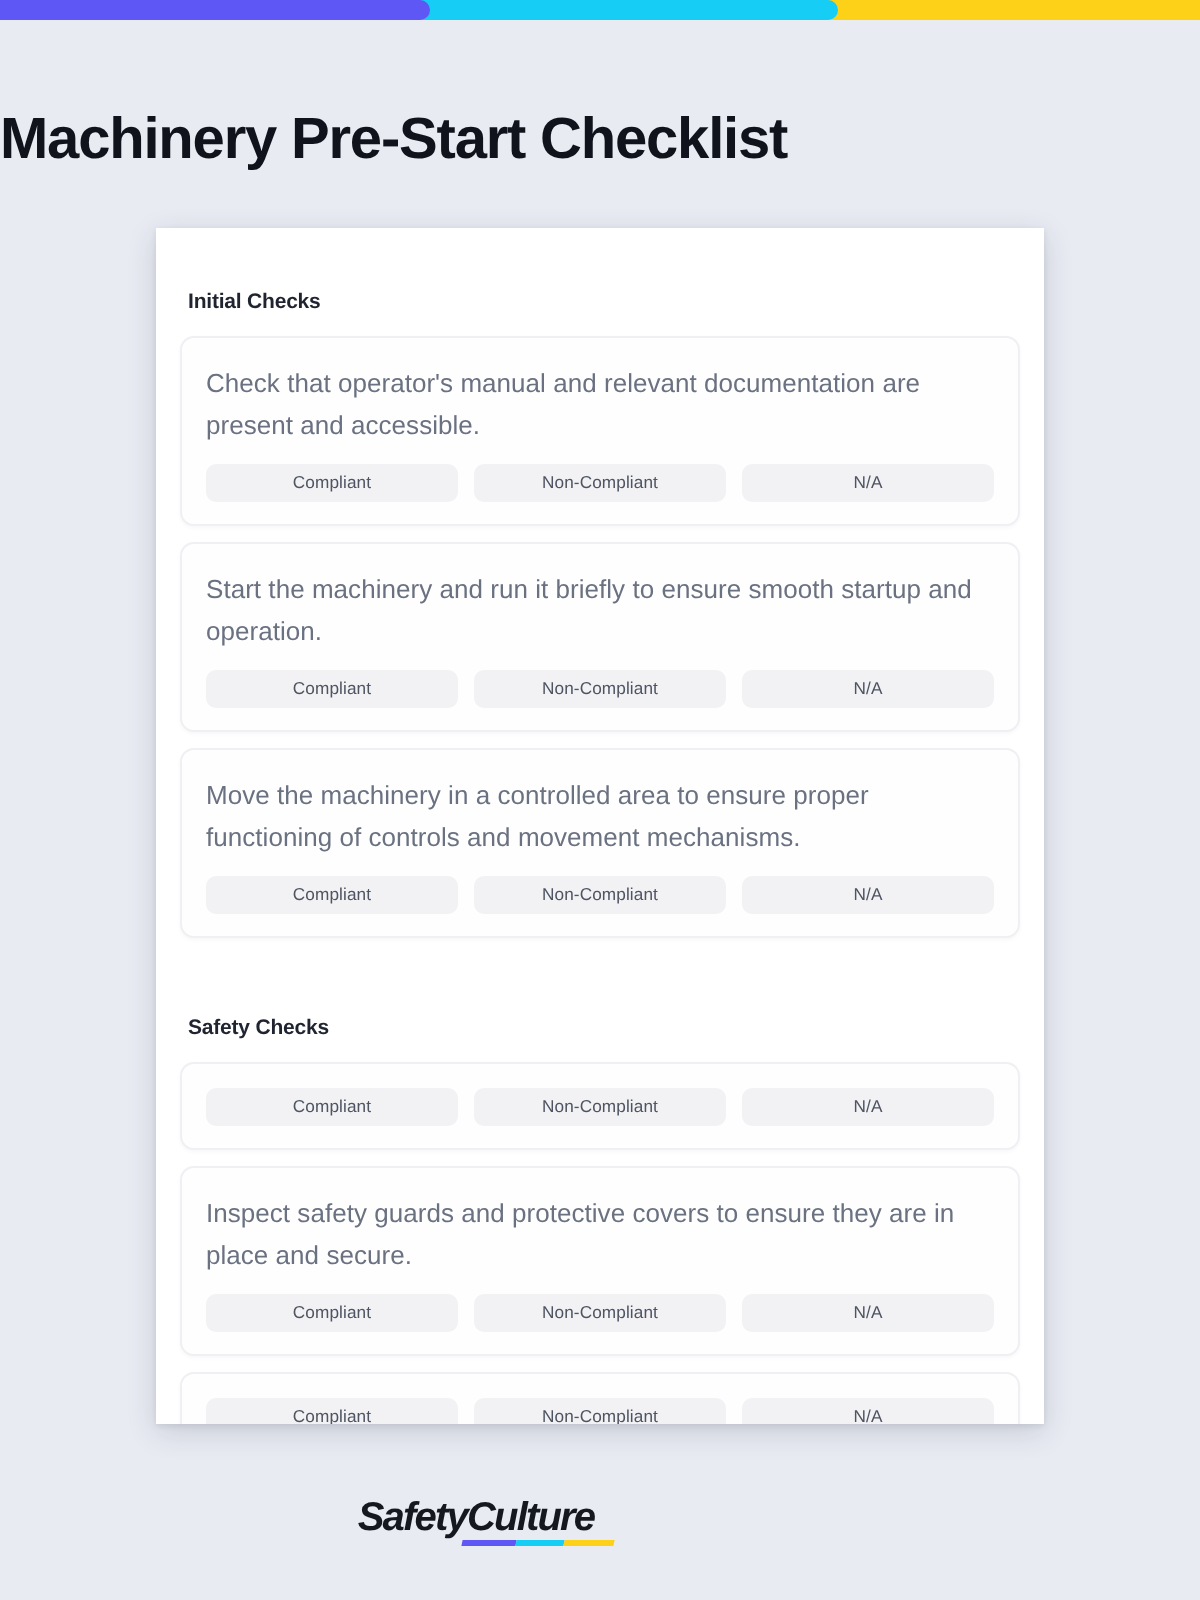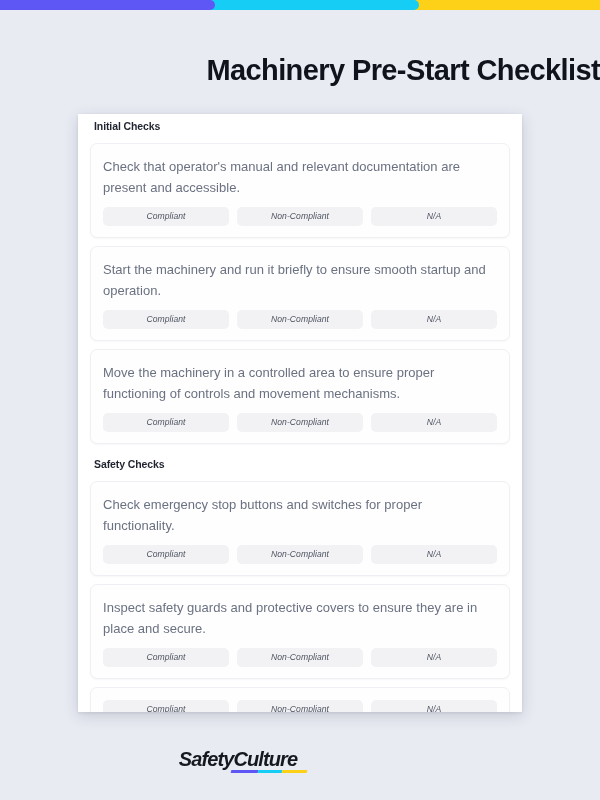--- a/index.html
+++ b/index.html
@@ -33,21 +33,21 @@
   #accent-purple { width: 215px; background: #5f57f5; z-index: 3; }
   #accent-cyan   { width: 210px; background: #16cdf5; z-index: 2; }
   #accent-yellow { width: 187px; background: #fcd117; z-index: 1; border-radius: 0; }
 
   
   #page-title {
     position: absolute;
     top: 54px;
     left: 0;
     width: 600px;
-    text-align: right;
+    text-align: left;
     font-size: 29px;
     font-weight: 700;
     letter-spacing: -0.6px;
     color: #10131c;
     font-family: "Liberation Sans", "DejaVu Sans", sans-serif;
   }
 
   
   #document-sheet {
     position: absolute;
@@ -60,21 +60,21 @@
                 0 1px 3px rgba(38, 45, 70, 0.10);
     overflow: hidden;
     padding: 0 12px;
   }
 
   .section-header {
     font-size: 10.5px;
     font-weight: 700;
     color: #1f2430;
     letter-spacing: -0.1px;
-    padding: 6px 0 11px 4px;
+    padding: 31px 0 11px 4px;
   }
 
   
   .question-card {
     background: #fefeff;
     border: 1px solid #eef0f4;
     border-radius: 7px;
     padding: 12px 12px 11px 12px;
     margin-bottom: 8px;
     box-shadow: 0 1px 2px rgba(30, 40, 70, 0.035);
@@ -84,21 +84,20 @@
     font-size: 13px;
     line-height: 1.62;
     color: #6a7180;
     margin-bottom: 9px;
     letter-spacing: 0.02px;
   }
 
   .answer-row {
     display: flex;
     gap: 8px;
-    font-style: italic;
   }
 
   .answer-option {
     flex: 1 1 0;
     background: #f2f2f4;
     border-radius: 5px;
     height: 19px;
     line-height: 19px;
     text-align: center;
     font-size: 8.6px;
@@ -170,21 +169,20 @@
     <div class="question-card">
       <div class="question-text">Move the machinery in a controlled area to ensure proper functioning of controls and movement mechanisms.</div>
       <div class="answer-row">
         <div class="answer-option">Compliant</div>
         <div class="answer-option">Non-Compliant</div>
         <div class="answer-option">N/A</div>
       </div>
     </div>
     <div class="section-header">Safety Checks</div>
     <div class="question-card">
-      <div class="question-text">Check emergency stop buttons and switches for proper functionality.</div>
       <div class="answer-row">
         <div class="answer-option">Compliant</div>
         <div class="answer-option">Non-Compliant</div>
         <div class="answer-option">N/A</div>
       </div>
     </div>
     <div class="question-card">
       <div class="question-text">Inspect safety guards and protective covers to ensure they are in place and secure.</div>
       <div class="answer-row">
         <div class="answer-option">Compliant</div>

